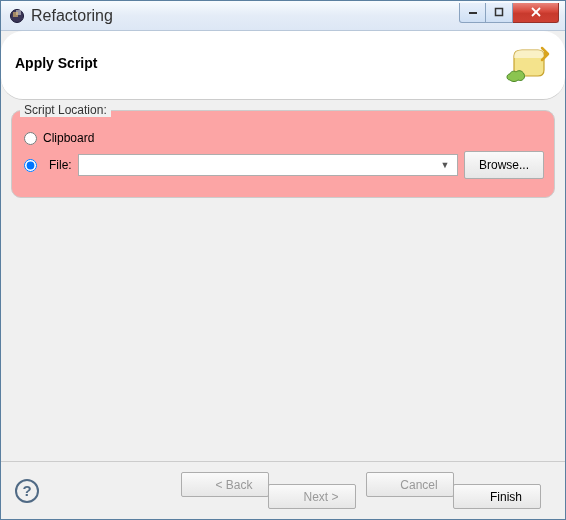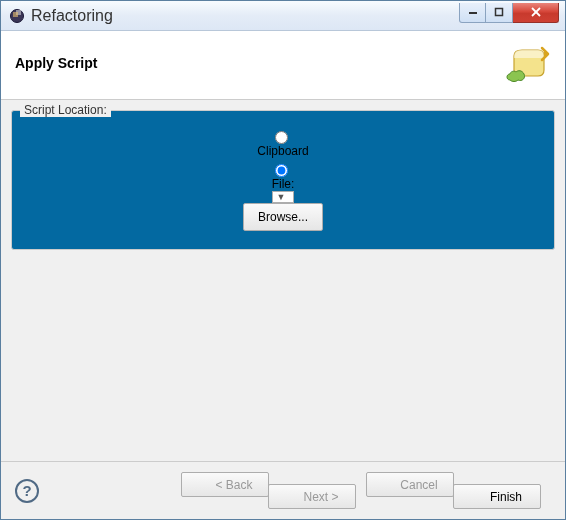--- a/index.html
+++ b/index.html
@@ -66,20 +66,21 @@
     border-color: #963028;
   }
   .win-btn svg { display: block; }
   
   .banner {
     background: #fff;
     border-bottom: 1px solid #ccc;
     padding: 10px 14px 10px 14px;
     display: flex;
     align-items: center;
+    border-radius: 22px;
   }
   .banner-text { flex: 1; }
   .banner h1 {
     margin: 0 0 4px 0;
     font-size: 14px;
     font-weight: bold;
     color: #000;
   }
   .banner p {
     margin: 0;
@@ -92,47 +93,47 @@
     display: flex; align-items: center; justify-content: center;
   }
   
   .content {
     flex: 1;
     padding: 10px;
     background: #f0f0f0;
   }
   .groupbox {
     border: 1px solid #ccc;
-    border-radius: 3px;
+    border-radius: 10px;
     padding: 14px 10px 12px 10px;
     position: relative;
-    background: #0369a1;
+    background: #fca5a5;
   }
   .group-legend {
     position: absolute;
     top: -8px;
     left: 8px;
     background: #f0f0f0;
     padding: 0 4px;
     color: #333;
     font-size: 12px;
   }
   .radio-row {
     display: flex;
     align-items: center;
     margin: 6px 0;
-    flex-direction: column;
   }
   .radio-row input[type=radio] {
     margin: 0 6px 0 2px;
   }
   .radio-label { color: #000; }
   .file-row {
     display: flex;
     align-items: center;
+    gap: 6px;
   }
   .file-combo {
     flex: 1;
     height: 22px;
     border: 1px solid #adadad;
     background: #fff;
     position: relative;
     display: flex;
     align-items: center;
   }

